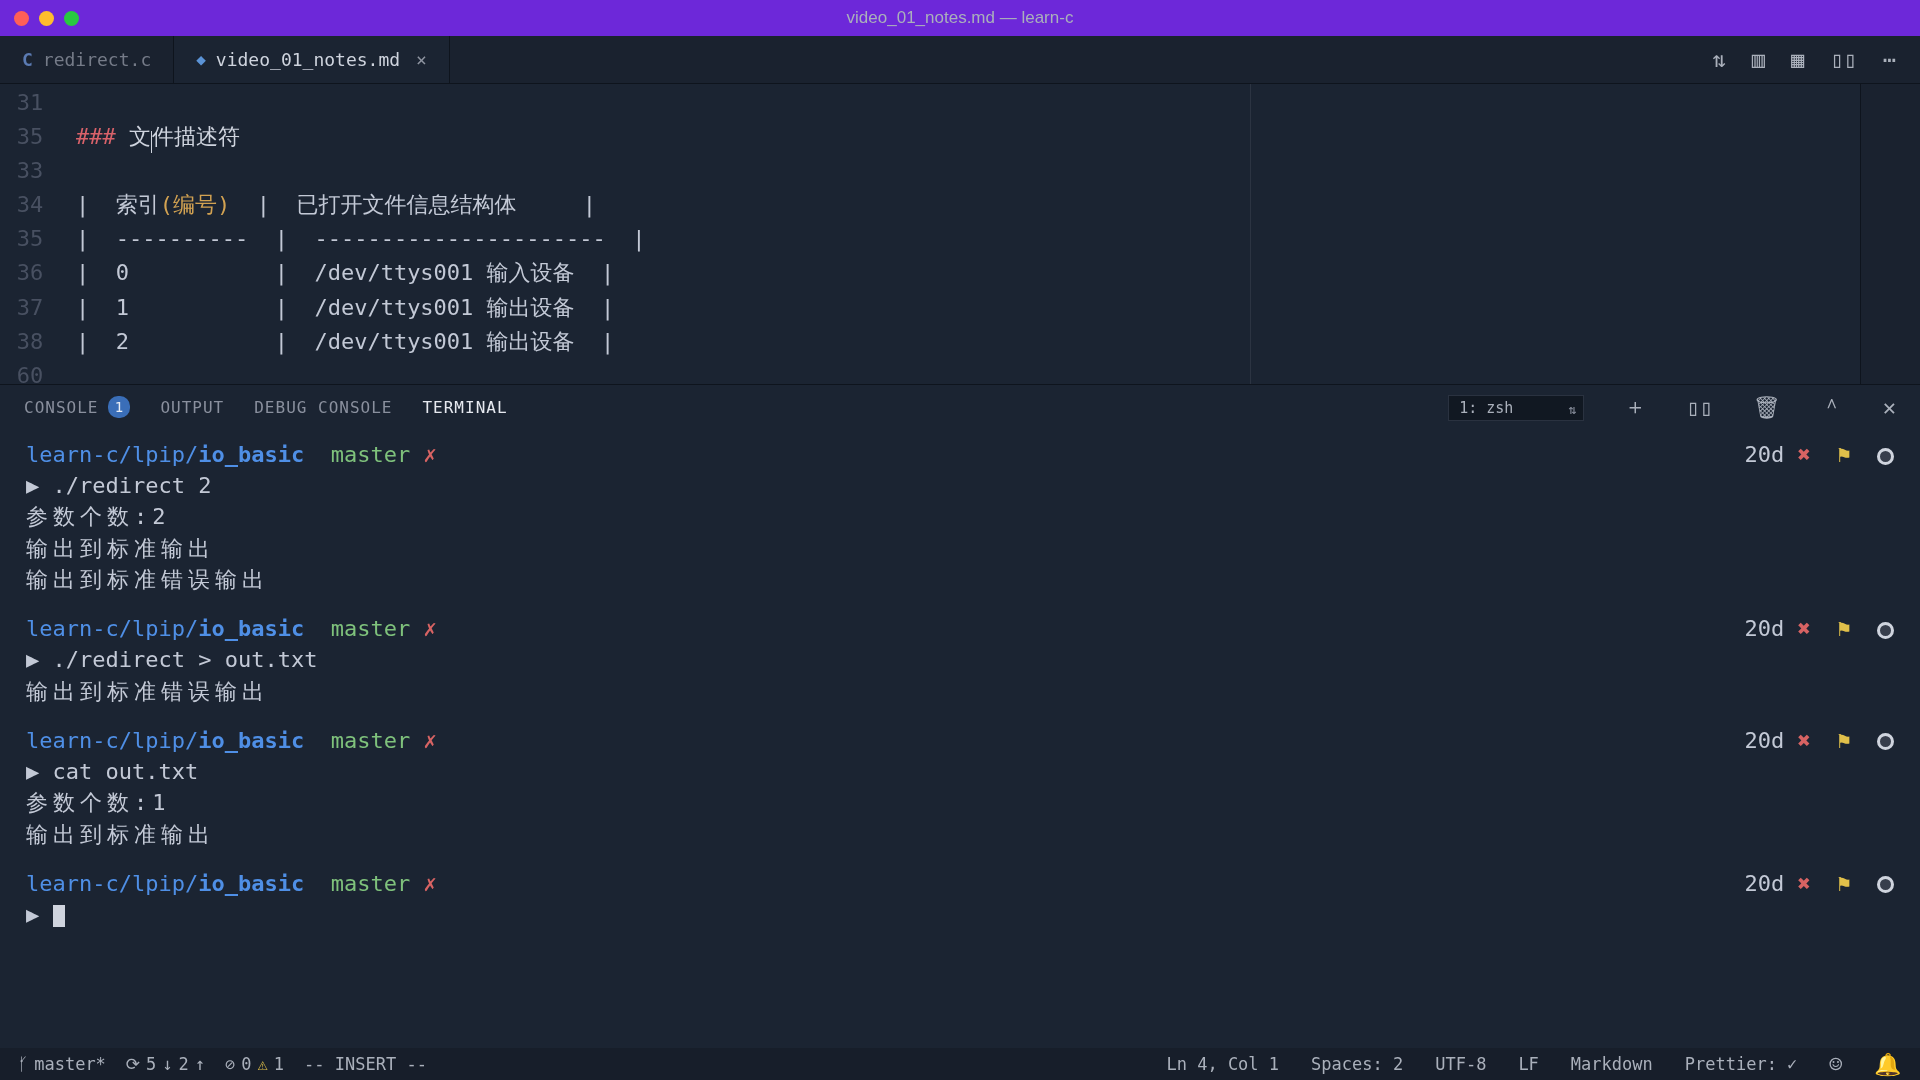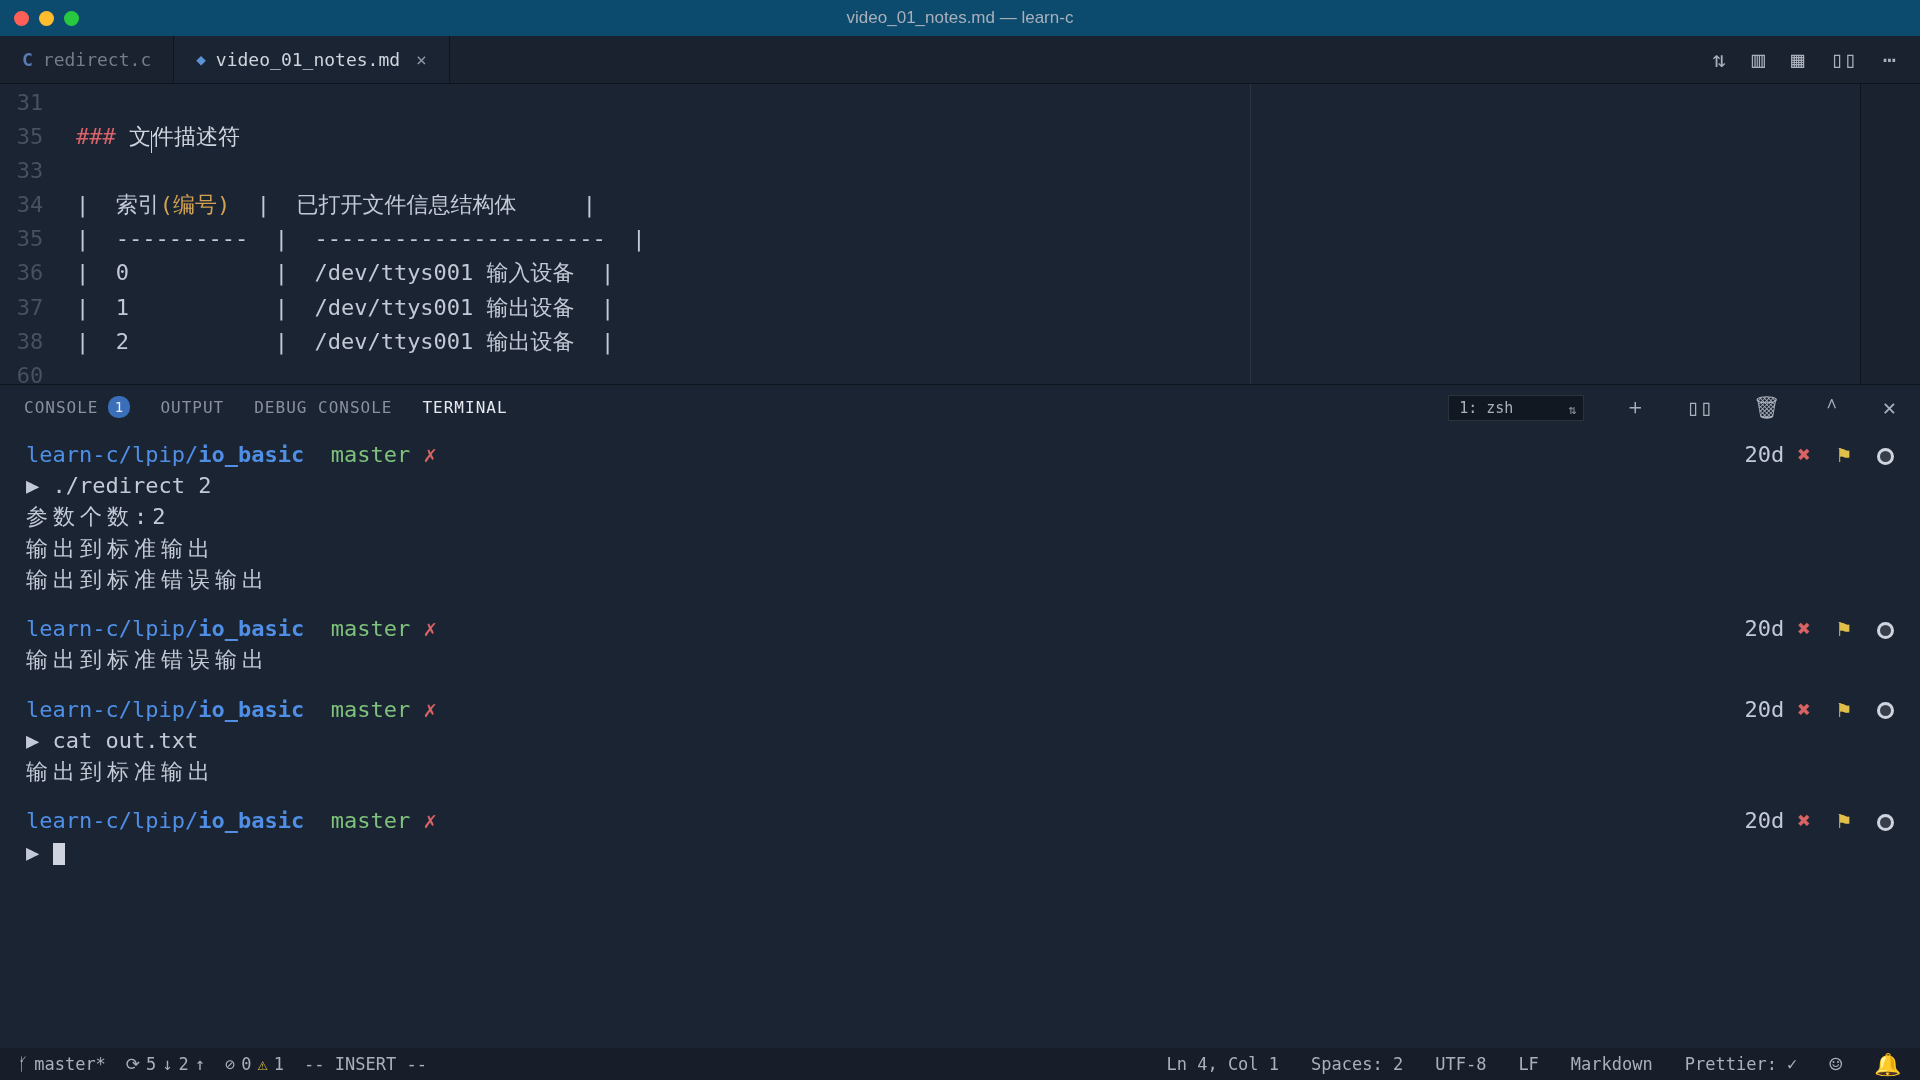--- a/index.html
+++ b/index.html
@@ -1,19 +1,19 @@
 <!DOCTYPE html>
 <html><head>
 <meta charset="utf-8">
 <style>
 * { margin:0; padding:0; box-sizing:border-box; }
 html,body{ width:1920px; height:1080px; overflow:hidden; background:#1b2330; font-family:Menlo,Monaco,Consolas,monospace; color:#c3c9d6; }
 .window{ width:1920px; height:1080px; display:flex; flex-direction:column; }
 
-.titlebar{ height:36px; background:#0c4a6e; display:flex; align-items:center; position:relative; }
+.titlebar{ height:36px; background:#6d28d9; display:flex; align-items:center; position:relative; }
 .traffic{ display:flex; gap:10px; margin-left:14px; }
 .dot{ width:15px; height:15px; border-radius:50%; }
 .red{ background:#ff5f57;} .yellow{background:#ffbd2e;} .green{background:#28c940;}
 .title-text{ position:absolute; left:0; right:0; text-align:center; font-size:17px; color:#aab0bb; font-family:-apple-system,Helvetica,Arial,sans-serif; pointer-events:none;}
 
 .tabs{ height:48px; background:#1a222f; display:flex; align-items:stretch; justify-content:space-between; border-bottom:1px solid #0e141d;}
 .tabs-left{ display:flex; }
 .tab{ display:flex; align-items:center; gap:10px; padding:0 22px; font-size:18px; color:#757b88; border-right:1px solid #0e141d; cursor:pointer;}
 .tab.active{ background:#1b2432; color:#cfd4de; }
 .lang-tag{ color:#5b7bb3; font-weight:bold; font-size:18px; }
@@ -141,25 +141,27 @@
   <div class="terminal" id="terminal">
         <div class="prompt-block">
           <div class="tline"><span class="path-a">learn-c/lpip/</span><span class="path-b">io_basic</span>  <span class="branch">master</span> <span class="x">✗</span><span class="rstat">20d <span class="xr">✖</span>  <span class="flag">⚑</span>  <span class="cir"></span></span></div>
           <div class="tline"><span class="caret">▶ </span><span class="cmd">./redirect 2</span></div>
           <div class="tline out">参数个数:2</div>
           <div class="tline out">输出到标准输出</div>
           <div class="tline out">输出到标准错误输出</div>
         </div>
         <div class="prompt-block">
           <div class="tline"><span class="path-a">learn-c/lpip/</span><span class="path-b">io_basic</span>  <span class="branch">master</span> <span class="x">✗</span><span class="rstat">20d <span class="xr">✖</span>  <span class="flag">⚑</span>  <span class="cir"></span></span></div>
+          <div class="tline"><span class="caret">▶ </span><span class="cmd">./redirect &gt; out.txt</span></div>
           <div class="tline out">输出到标准错误输出</div>
         </div>
         <div class="prompt-block">
           <div class="tline"><span class="path-a">learn-c/lpip/</span><span class="path-b">io_basic</span>  <span class="branch">master</span> <span class="x">✗</span><span class="rstat">20d <span class="xr">✖</span>  <span class="flag">⚑</span>  <span class="cir"></span></span></div>
           <div class="tline"><span class="caret">▶ </span><span class="cmd">cat out.txt</span></div>
+          <div class="tline out">参数个数:1</div>
           <div class="tline out">输出到标准输出</div>
         </div>
         <div class="prompt-block">
           <div class="tline"><span class="path-a">learn-c/lpip/</span><span class="path-b">io_basic</span>  <span class="branch">master</span> <span class="x">✗</span><span class="rstat">20d <span class="xr">✖</span>  <span class="flag">⚑</span>  <span class="cir"></span></span></div>
           <div class="tline"><span class="caret">▶ </span><span class="termcursor"></span></div>
         </div>
       </div>
 </div>
 
 <div class="statusbar">

